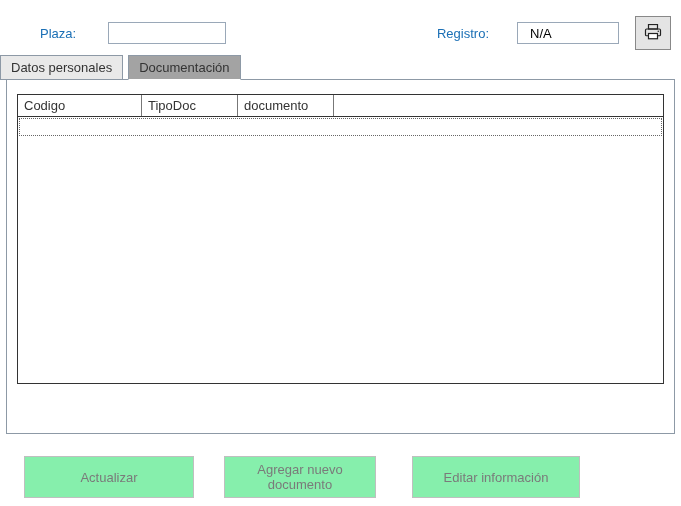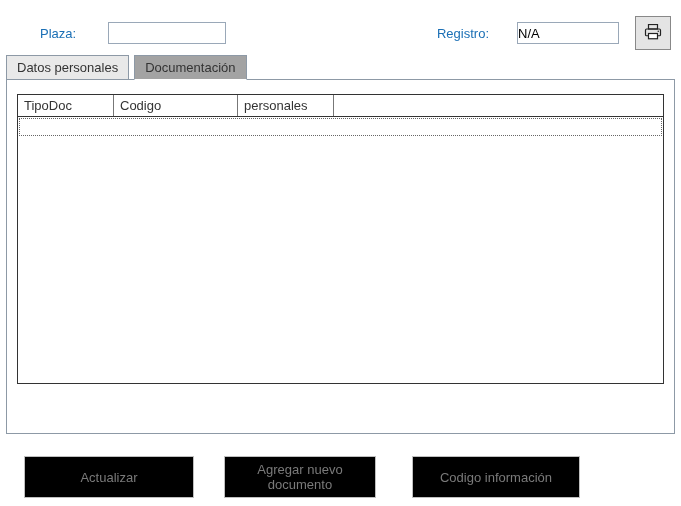--- a/index.html
+++ b/index.html
@@ -20,21 +20,21 @@
     margin-top: 8px;
   }
   .label-blue {
     color: #1a6fb5;
     font-size: 13px;
   }
   .plaza-label { margin-left: 30px; min-width: 40px; }
   .text-input {
     border: 1px solid #9aa8b8;
     height: 22px;
-    padding: 0 0;
+    padding: 0 12px;
     background: #fff;
     font-size: 13px;
   }
   .plaza-input { width: 118px; margin-left: 20px; }
   .spacer { flex: 1; }
   .registro-label { margin-right: 20px; }
   .registro-input { width: 102px; margin-right: 8px; }
   .print-btn {
     width: 36px;
     height: 34px;
@@ -43,21 +43,20 @@
     display: flex;
     align-items: center;
     justify-content: center;
     cursor: pointer;
   }
   .print-btn svg { width: 18px; height: 16px; }
 
   .tabs {
     display: flex;
     align-items: flex-end;
-    padding-left: 6px;
     margin-top: -2px;
   }
   .tab {
     border: 1px solid #8d99a6;
     background: #e9e9e9;
     padding: 4px 10px;
     font-size: 13px;
     color: #333;
     margin-right: -1px;
     cursor: pointer;
@@ -111,21 +110,21 @@
     margin: 1px;
   }
 
   .button-row {
     display: flex;
     gap: 30px;
     padding: 22px 24px 0 24px;
     justify-content: flex-start;
   }
   .app-btn {
-    background: #000000;
+    background: #86efac;
     border: 1px solid #bfbfbf;
     color: #7a7a7a;
     font-size: 13px;
     padding: 5px 0;
     cursor: pointer;
     text-align: center;
   }
   .btn-actualizar { width: 170px; }
   .btn-agregar { width: 152px; }
   .btn-editar { width: 168px; margin-left: 6px; }
@@ -152,28 +151,28 @@
 </div>
 
 <div class="tabs">
   <div class="tab">Datos personales</div>
   <div class="tab active">Documentación</div>
 </div>
 
 <div class="tab-panel">
   <div class="grid">
     <div class="grid-header">
+      <div class="col col-codigo">Codigo</div>
       <div class="col col-tipo">TipoDoc</div>
-      <div class="col col-codigo">Codigo</div>
-      <div class="col col-doc">personales</div>
+      <div class="col col-doc">documento</div>
       <div class="col"></div>
     </div>
     <div class="grid-body">
       <div class="grid-selrow"></div>
     </div>
   </div>
 </div>
 
 <div class="button-row">
   <button class="app-btn btn-actualizar">Actualizar</button>
   <button class="app-btn btn-agregar">Agregar nuevo documento</button>
-  <button class="app-btn btn-editar">Codigo información</button>
+  <button class="app-btn btn-editar">Editar información</button>
 </div>
 
 </body></html>

